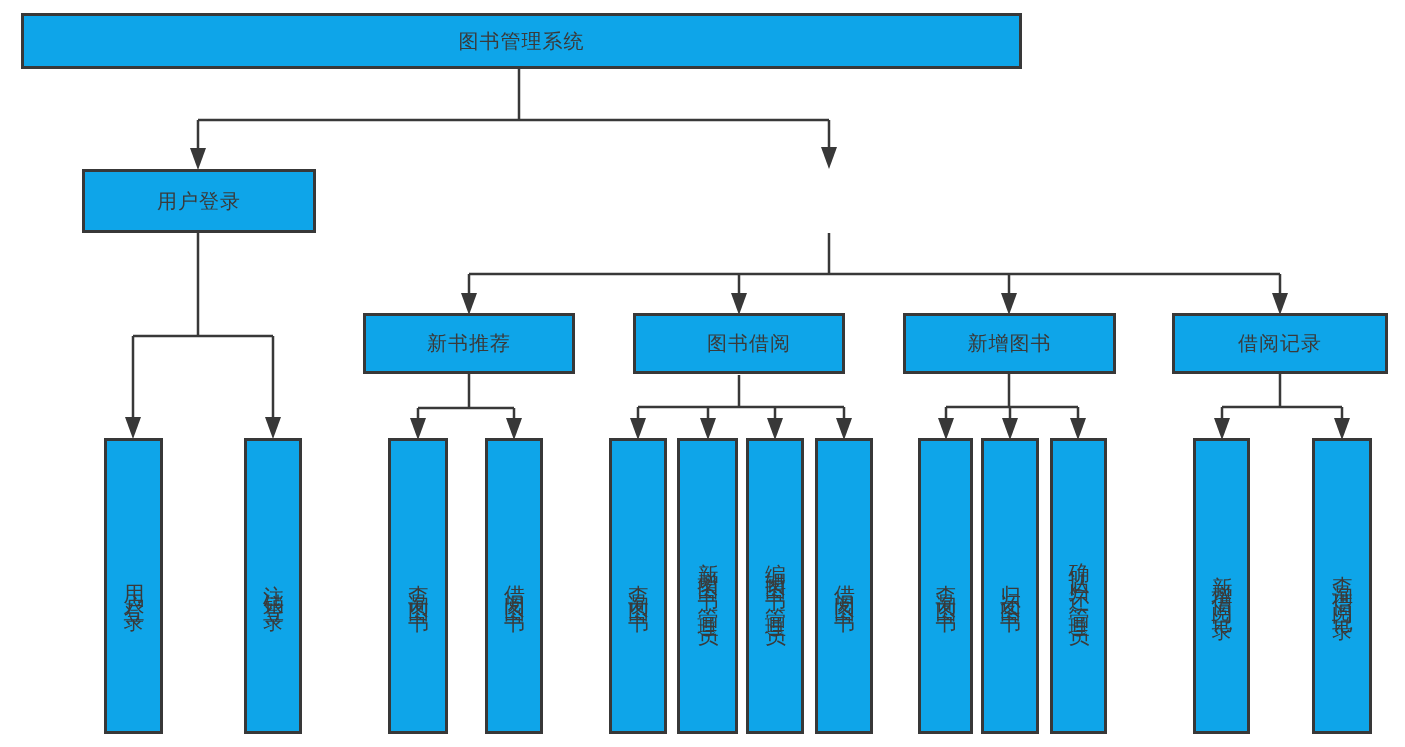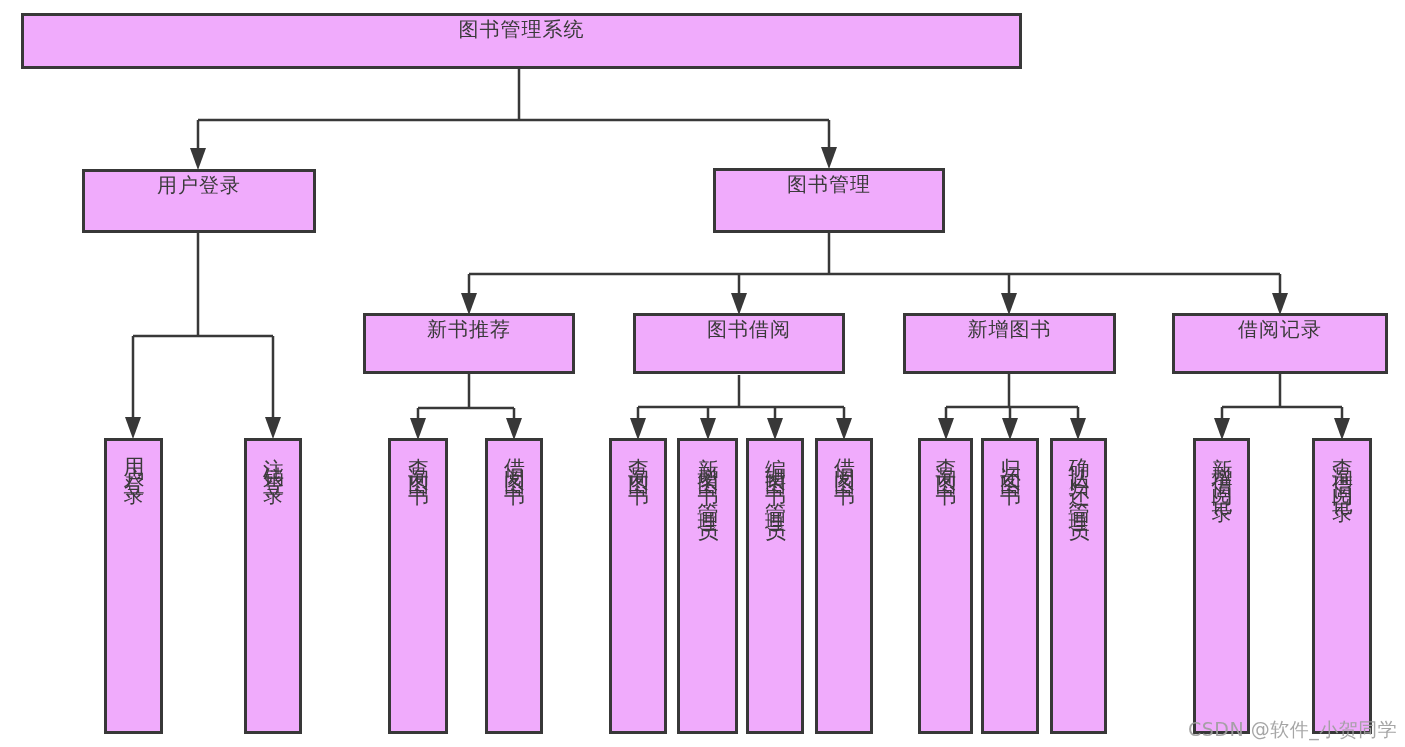--- a/index.html
+++ b/index.html
@@ -8,22 +8,22 @@
     width:1405px;height:747px;
     background:#ffffff;
     font-family:"DejaVu Sans","Liberation Sans",sans-serif;
     overflow:hidden;
   }
   #wires{position:absolute;left:0;top:0;width:1405px;height:747px;}
   .box{
     position:absolute;
     box-sizing:border-box;
     border:3px solid #383838;
-    background:#f0abfc;
-    display:flex;align-items:flex-start;justify-content:center;
+    background:#0ea5e9;
+    display:flex;align-items:center;justify-content:center;
     color:#3a3a3a;
   }
   .hlabel{
     font-size:20px;
     letter-spacing:1px;
     white-space:nowrap;
     color:#3a3a3a;
   }
   .l3{top:313px;height:61px;}
   .leaf{top:438px;height:296px;}
@@ -102,23 +102,20 @@
     </g>
   </svg>
 
   <div class="box" style="left:21px;top:13px;width:1001px;height:56px;">
     <span class="hlabel">图书管理系统</span>
   </div>
 
   <div class="box" style="left:82px;top:169px;width:234px;height:64px;">
     <span class="hlabel">用户登录</span>
   </div>
-  <div class="box" style="left:713px;top:168px;width:232px;height:65px;">
-    <span class="hlabel">图书管理</span>
-  </div>
 
   <div class="box l3" style="left:363px;width:212px;">
     <span class="hlabel">新书推荐</span>
   </div>
   <div class="box l3" style="left:633px;width:212px;padding-left:20px;">
     <span class="hlabel">图书借阅</span>
   </div>
   <div class="box l3" style="left:903px;width:213px;">
     <span class="hlabel">新增图书</span>
   </div>
@@ -163,15 +160,14 @@
     <span class="vlabel">确认归还（管理员）</span>
   </div>
 
   <div class="box leaf" style="left:1193px;width:57px;">
     <span class="vlabel">新增借阅记录</span>
   </div>
   <div class="box leaf" style="left:1312px;width:60px;">
     <span class="vlabel">查询借阅记录</span>
   </div>
 
-  <div id="watermark">CSDN @软件_小贺同学</div>
 
 </div>
 
 </body></html>

